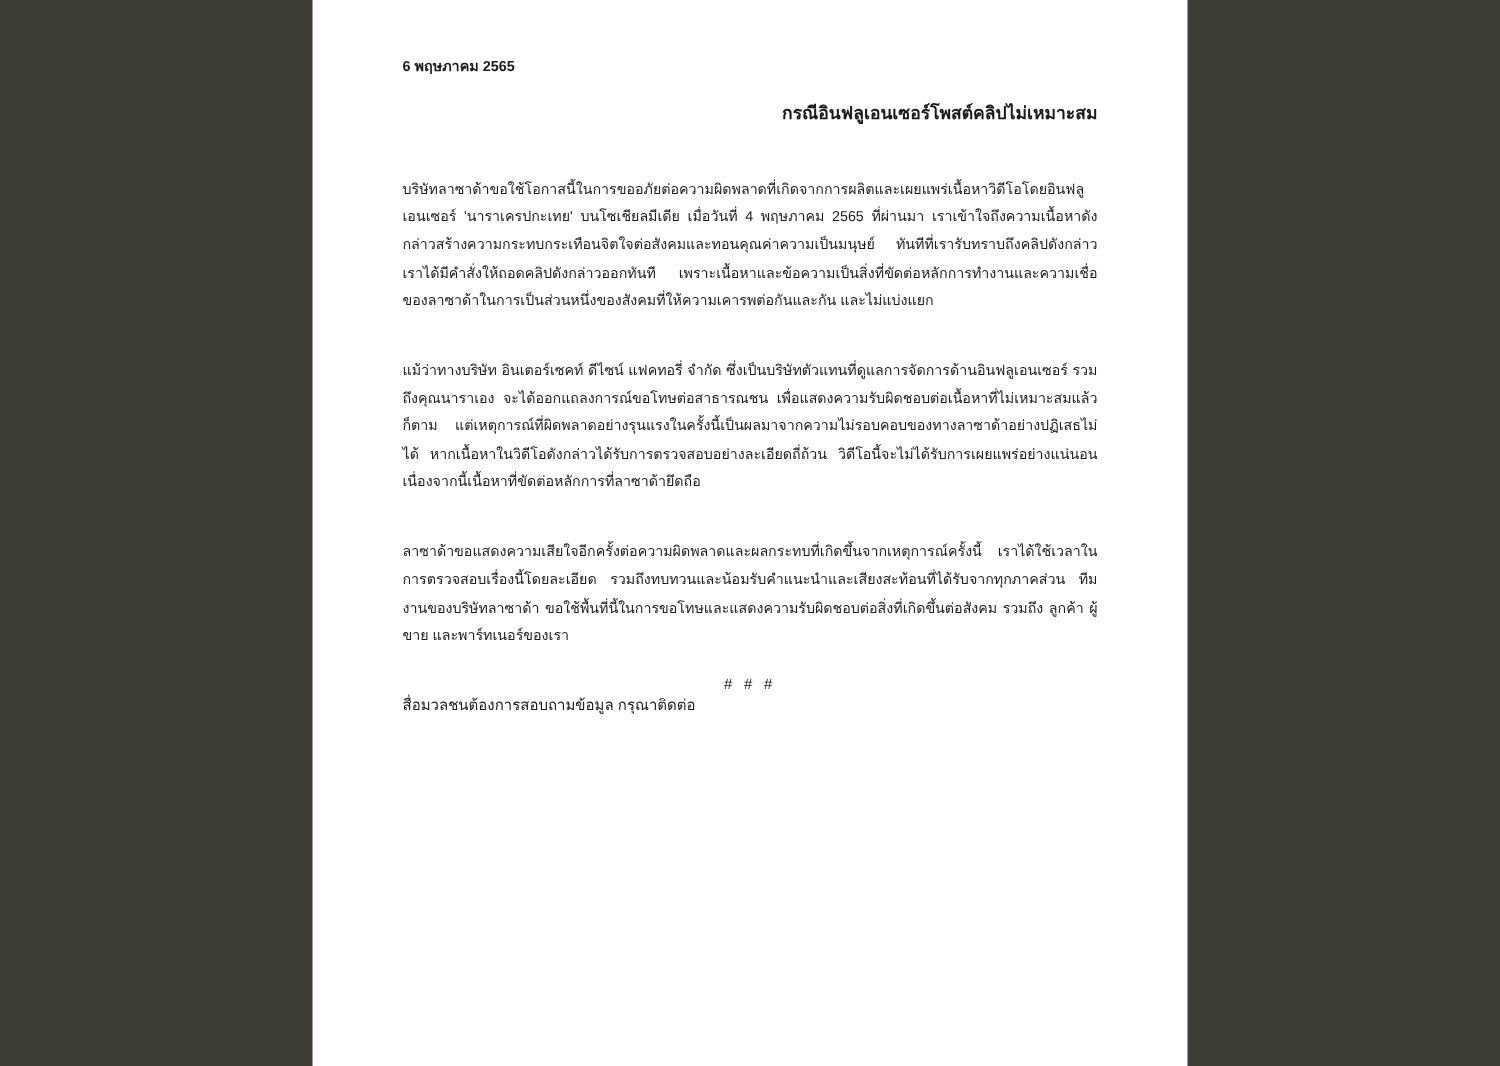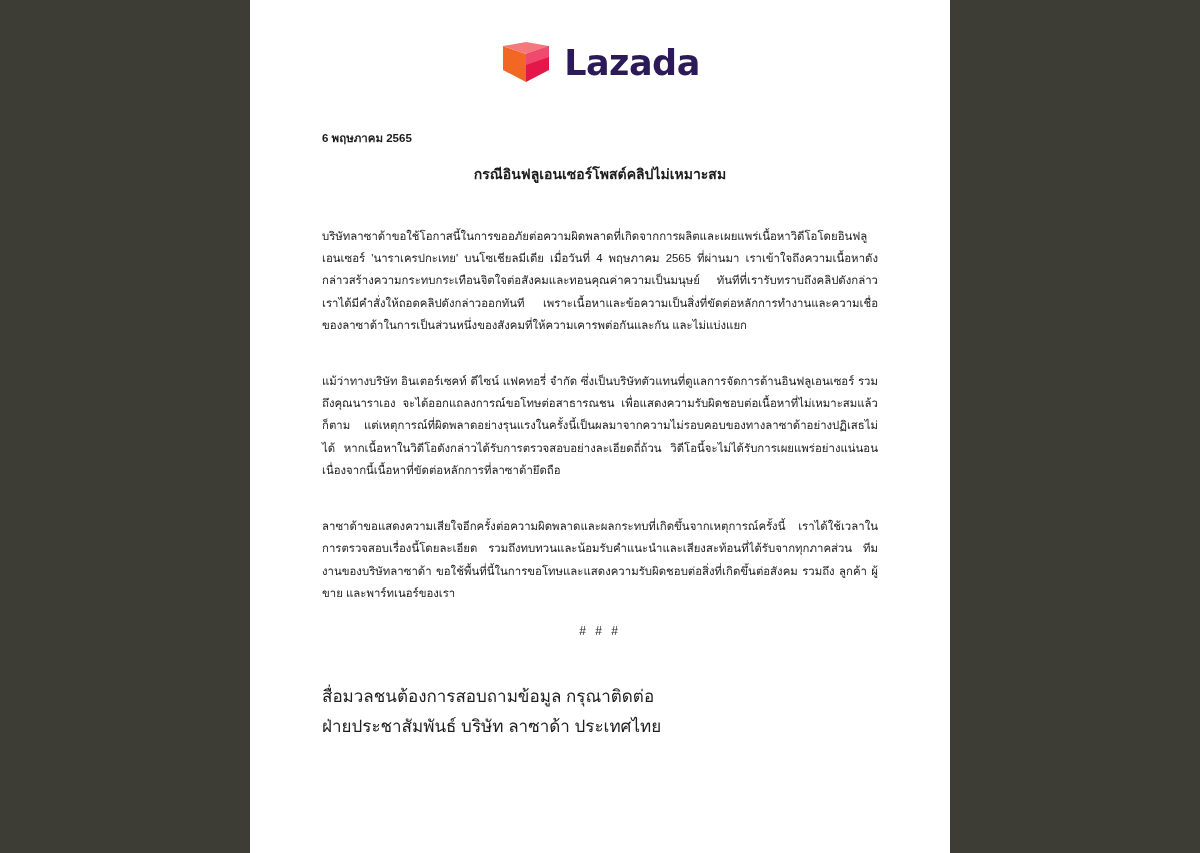--- a/index.html
+++ b/index.html
@@ -70,82 +70,70 @@
     font-weight: 700;
     color: #1b1b1b;
     line-height: 1.5;
   }
   .doc-subtitle {
     margin-top: 18px;
     font-size: 14px;
     font-weight: 700;
     color: #1b1b1b;
     line-height: 1.5;
+    text-align: right;
   }
   .para {
     margin-top: 34px;
     font-size: 11.4px;
     line-height: 1.95;
     color: #1d1d1d;
     text-align: justify;
     text-justify: inter-word;
   }
   .para:first-of-type { margin-top: 40px; }
   .para.last { margin-top: 24px; }
   .hash-marks {
     margin-top: 20px;
     text-align: center;
     font-size: 12px;
     letter-spacing: 3px;
     color: #1d1d1d;
   }
   .contact {
-    margin-top: 44px;
-    font-size: 17px;
+    font-size: 12px;
     line-height: 1.75;
     color: #1d1d1d;
   }
   .contact .email-line {
     margin-top: 2px;
     color: #1d1d1d;
   }
   .contact .email-link {
     color: #2a46c8;
     text-decoration: underline;
   }
 </style>
 </head>
 <body>
 
 <div class="viewer">
   <div class="page">
 
-    <div class="logo-row">
-      <span class="logo-mark">
-        <svg width="54" height="44" viewBox="0 0 54 44" xmlns="http://www.w3.org/2000/svg">
-          <path d="M3 6 L3 30 L26 42 L26 14 Z" fill="#f26722"></path>
-          <path d="M26 14 L26 42 L49 30 L49 6 Z" fill="#e5174a"></path>
-          <path d="M3 6 L26 14 L49 6 L26 2 Z" fill="#f4797f"></path>
-          <path d="M26 14 L49 6 L49 17 L26 25 Z" fill="#ef4a6e"></path>
-        </svg>
-      </span>
-      <span class="logo-word">Lazada</span>
-    </div>
 
     <div class="doc-date">6 พฤษภาคม 2565</div>
 
     <div class="doc-title-block">
       <div class="doc-subtitle">กรณีอินฟลูเอนเซอร์โพสต์คลิปไม่เหมาะสม</div>
     </div>
 
     <p class="para">บริษัทลาซาด้าขอใช้โอกาสนี้ในการขออภัยต่อความผิดพลาดที่เกิดจากการผลิตและเผยแพร่เนื้อหาวิดีโอโดยอินฟลูเอนเซอร์ 'นาราเครปกะเทย' บนโซเชียลมีเดีย เมื่อวันที่ 4 พฤษภาคม 2565 ที่ผ่านมา เราเข้าใจถึงความเนื้อหาดังกล่าวสร้างความกระทบกระเทือนจิตใจต่อสังคมและทอนคุณค่าความเป็นมนุษย์ ทันทีที่เรารับทราบถึงคลิปดังกล่าว เราได้มีคำสั่งให้ถอดคลิปดังกล่าวออกทันที เพราะเนื้อหาและข้อความเป็นสิ่งที่ขัดต่อหลักการทำงานและความเชื่อของลาซาด้าในการเป็นส่วนหนึ่งของสังคมที่ให้ความเคารพต่อกันและกัน และไม่แบ่งแยก</p>
     <p class="para">แม้ว่าทางบริษัท อินเตอร์เซคท์ ดีไซน์ แฟคทอรี่ จำกัด ซึ่งเป็นบริษัทตัวแทนที่ดูแลการจัดการด้านอินฟลูเอนเซอร์ รวมถึงคุณนาราเอง จะได้ออกแถลงการณ์ขอโทษต่อสาธารณชน เพื่อแสดงความรับผิดชอบต่อเนื้อหาที่ไม่เหมาะสมแล้วก็ตาม แต่เหตุการณ์ที่ผิดพลาดอย่างรุนแรงในครั้งนี้เป็นผลมาจากความไม่รอบคอบของทางลาซาด้าอย่างปฏิเสธไม่ได้ หากเนื้อหาในวิดีโอดังกล่าวได้รับการตรวจสอบอย่างละเอียดถี่ถ้วน วิดีโอนี้จะไม่ได้รับการเผยแพร่อย่างแน่นอน เนื่องจากนี้เนื้อหาที่ขัดต่อหลักการที่ลาซาด้ายึดถือ</p>
     <p class="para">ลาซาด้าขอแสดงความเสียใจอีกครั้งต่อความผิดพลาดและผลกระทบที่เกิดขึ้นจากเหตุการณ์ครั้งนี้ เราได้ใช้เวลาในการตรวจสอบเรื่องนี้โดยละเอียด รวมถึงทบทวนและน้อมรับคำแนะนำและเสียงสะท้อนที่ได้รับจากทุกภาคส่วน ทีมงานของบริษัทลาซาด้า ขอใช้พื้นที่นี้ในการขอโทษและแสดงความรับผิดชอบต่อสิ่งที่เกิดขึ้นต่อสังคม รวมถึง ลูกค้า ผู้ขาย และพาร์ทเนอร์ของเรา</p>
 
     <div class="hash-marks"># # #</div>
 
     <div class="contact">
       <div>สื่อมวลชนต้องการสอบถามข้อมูล กรุณาติดต่อ</div>
-      <div>ฝ่ายประชาสัมพันธ์ บริษัท ลาซาด้า ประเทศไทย</div>
     </div>
 
   </div>
 </div>
 
 </body></html>

